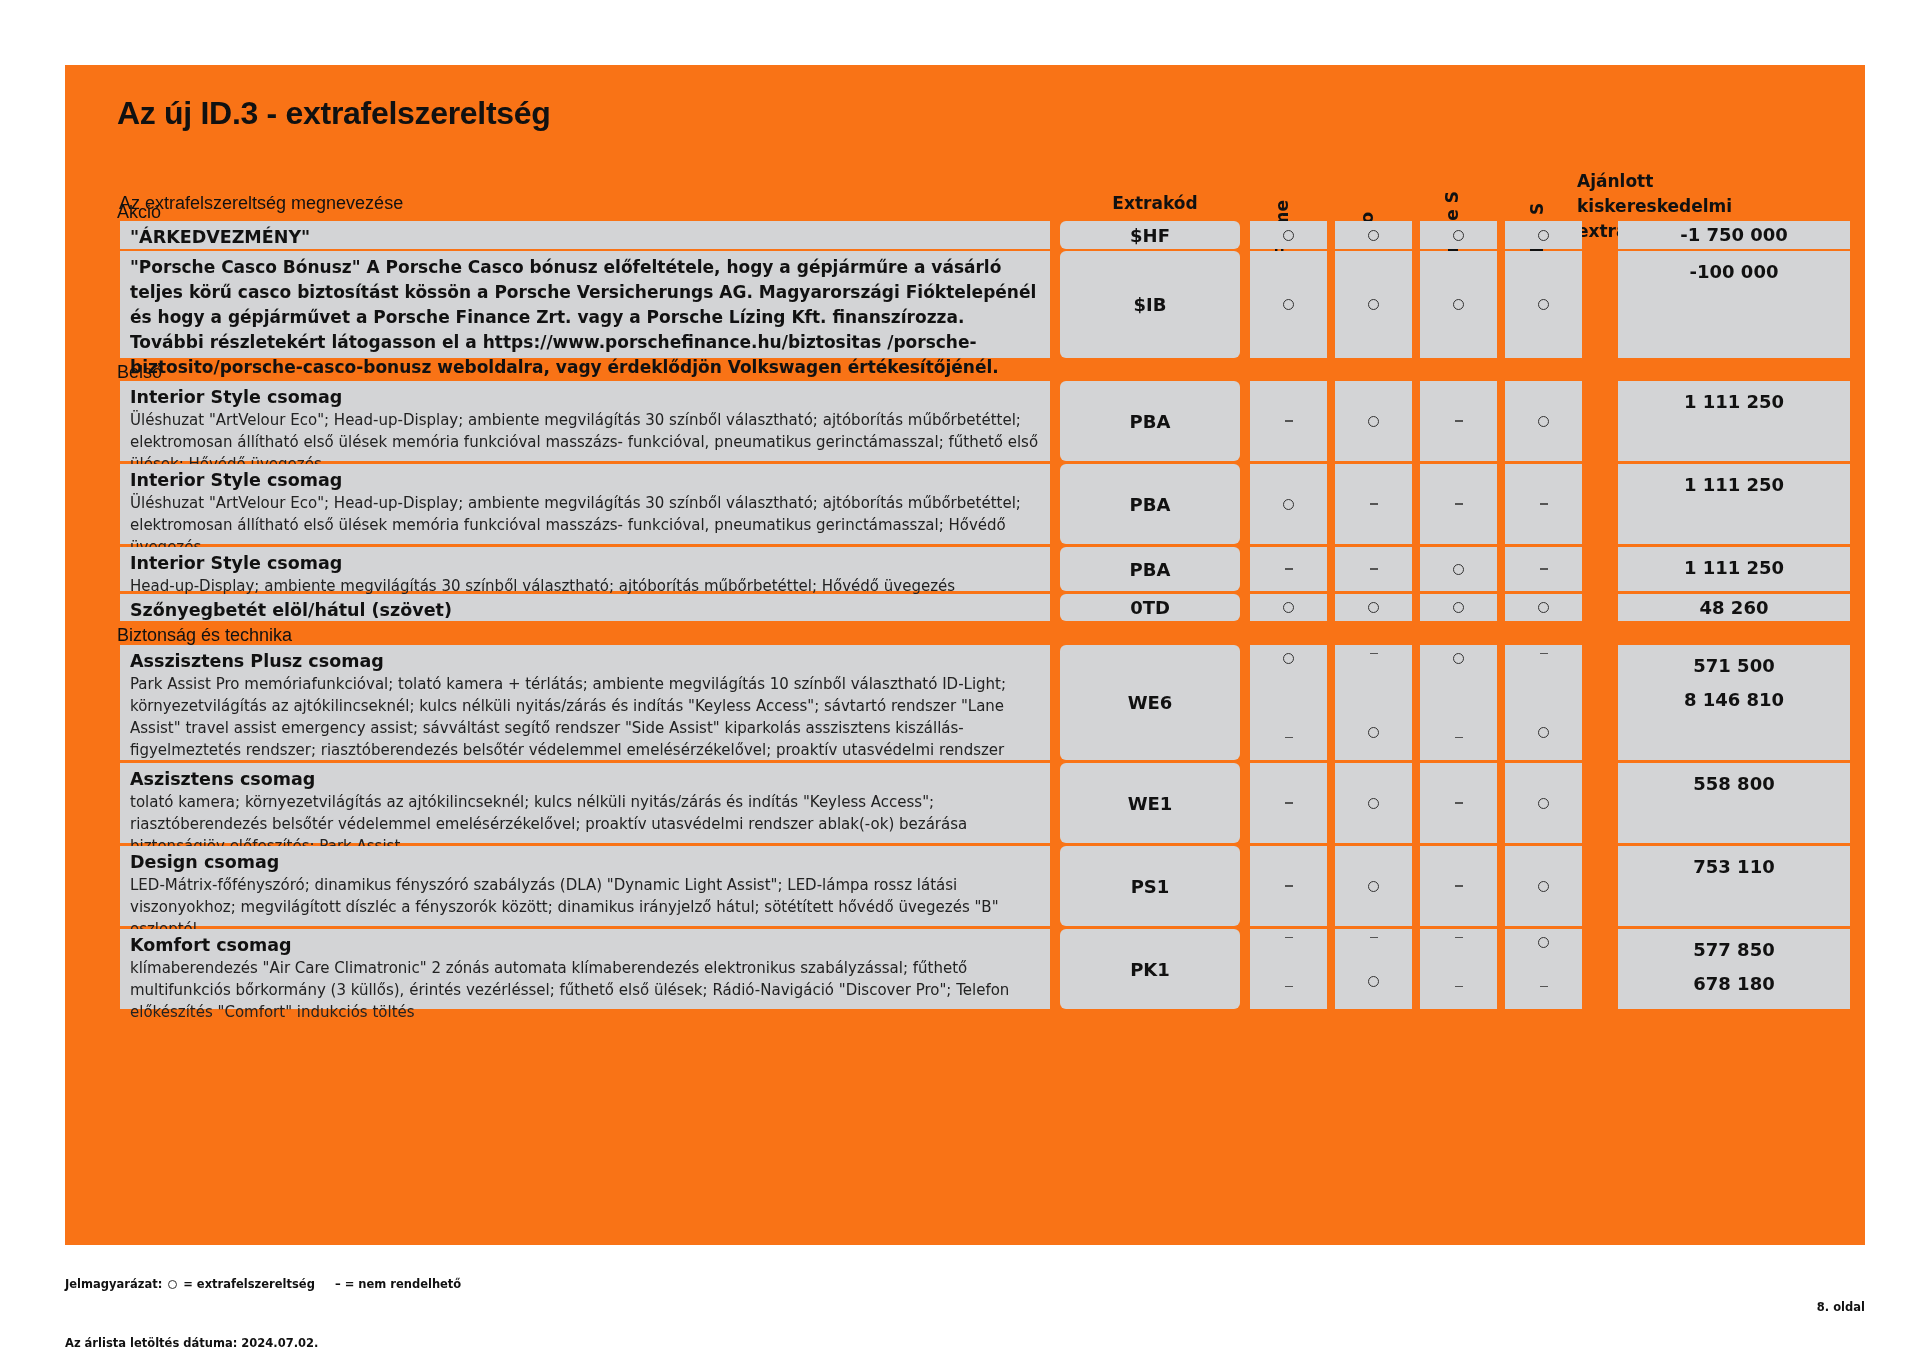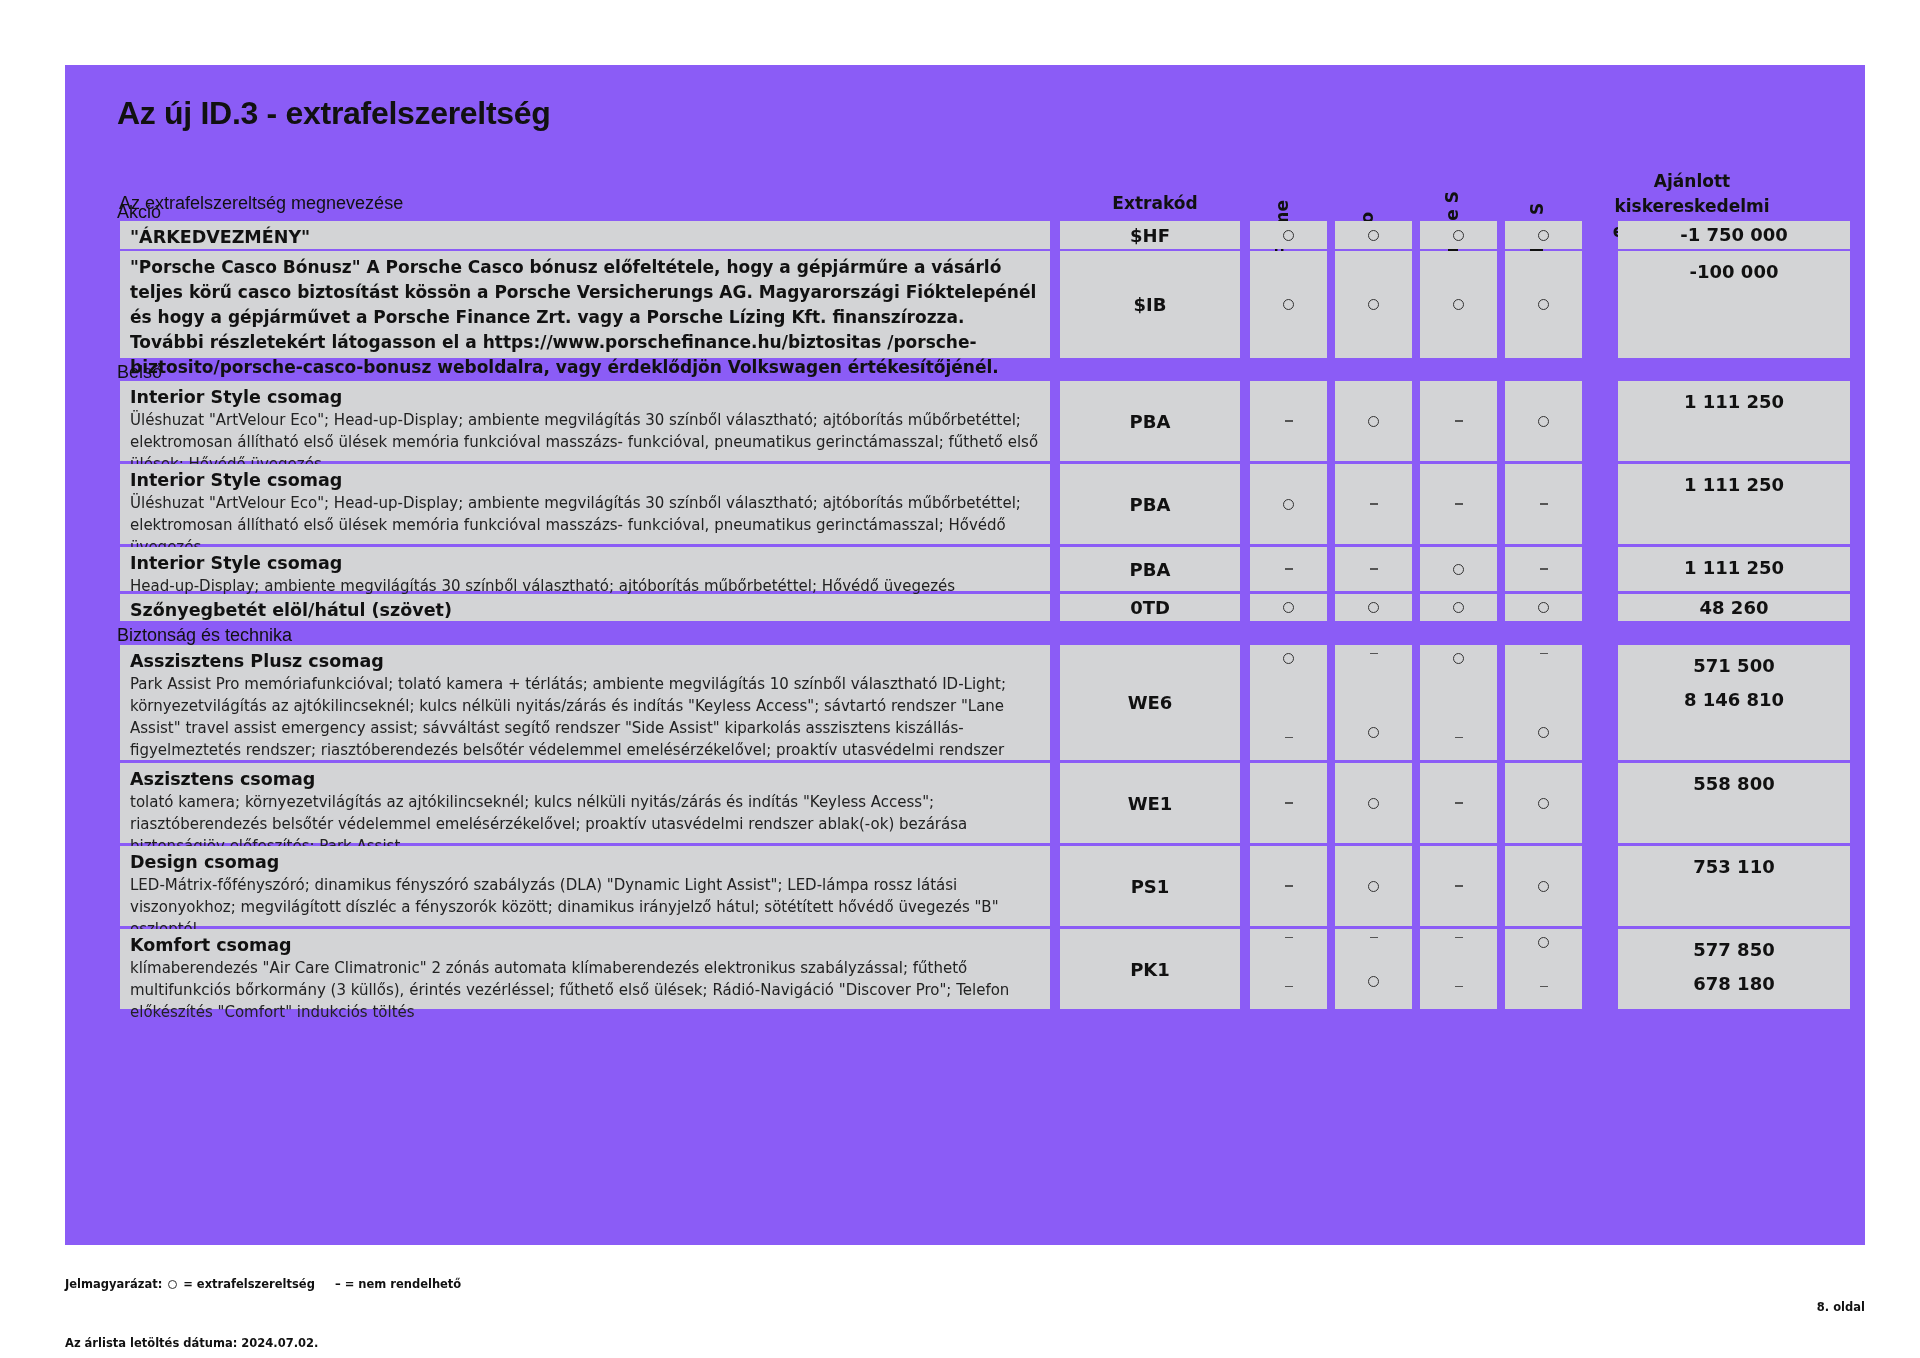--- a/index.html
+++ b/index.html
@@ -1,52 +1,52 @@
 <!DOCTYPE html>
 <html><head>
 <meta charset="utf-8">
 <style>
   * { box-sizing: border-box; margin: 0; padding: 0; }
   html, body { width: 1920px; height: 1358px; background: #ffffff; overflow: hidden; }
   body { font-family: "DejaVu Sans", sans-serif; color: #111; position: relative; }
 
   .panel {
     position: absolute; left: 65px; top: 65px; width: 1800px; height: 1180px;
-    background: #8b5cf6;
+    background: #f97316;
   }
   .title {
     position: absolute; left: 52px; top: 30px;
     font-family: "Liberation Sans", sans-serif; font-weight: bold; font-size: 32px;
     letter-spacing: -0.3px; color: #111;
   }
 
   .hdr { position: absolute; font-size: 17px; font-weight: bold; color: #111; }
   .hdr-name { left: 54px; top: 128px; font-family: "Liberation Sans", sans-serif; font-weight: normal; font-size: 18px; }
   .hdr-code { left: 1040px; top: 128px; width: 100px; text-align: center; }
   .hdr-rot {
     position: absolute; top: 115px; width: 40px; height: 95px;
     display: flex; align-items: center; justify-content: center;
   }
   .hdr-rot span {
     display: block; transform: rotate(-90deg); white-space: nowrap;
     font-size: 17px; font-weight: bold;
   }
-  .hdr-price { left: 1512px; top: 104px; width: 230px; line-height: 25px; text-align: center; }
+  .hdr-price { left: 1512px; top: 104px; width: 230px; line-height: 25px; }
 
   .section-label {
     position: absolute; left: 52px; font-family: "Liberation Sans", sans-serif;
     font-size: 18px; color: #111;
   }
 
   .row { position: absolute; left: 55px; width: 1690px; }
   .cell {
     position: absolute; top: 0; bottom: 0; background: #d3d4d6;
   }
   .c-name { left: 0; width: 930px; padding: 4px 10px 4px 10px; }
-  .c-code { left: 940px; width: 180px; display: flex; align-items: center; justify-content: center; font-weight: bold; font-size: 18px; }
+  .c-code { left: 940px; width: 180px; display: flex; align-items: center; justify-content: center; font-weight: bold; font-size: 18px; border-radius: 6px; }
   .c-v { width: 77px; display: flex; flex-direction: column; align-items: center; justify-content: center; font-size: 16px; color: #333; }
   .c-v0 { left: 1130px; }
   .c-v1 { left: 1215px; }
   .c-v2 { left: 1300px; }
   .c-v3 { left: 1385px; }
   .c-price { left: 1470px; width: 232px; text-align: center; font-weight: bold; font-size: 18px; padding-top: 4px; line-height: 34px; margin-left: 28px; }
   .c-v.split { justify-content: space-between; padding: 8px 0 22px 0; }
 
   .item-title { font-size: 17.5px; font-weight: bold; line-height: 24px; font-family: "DejaVu Sans", sans-serif; }
   .item-desc { font-size: 15px; line-height: 22px; color: #222; }

